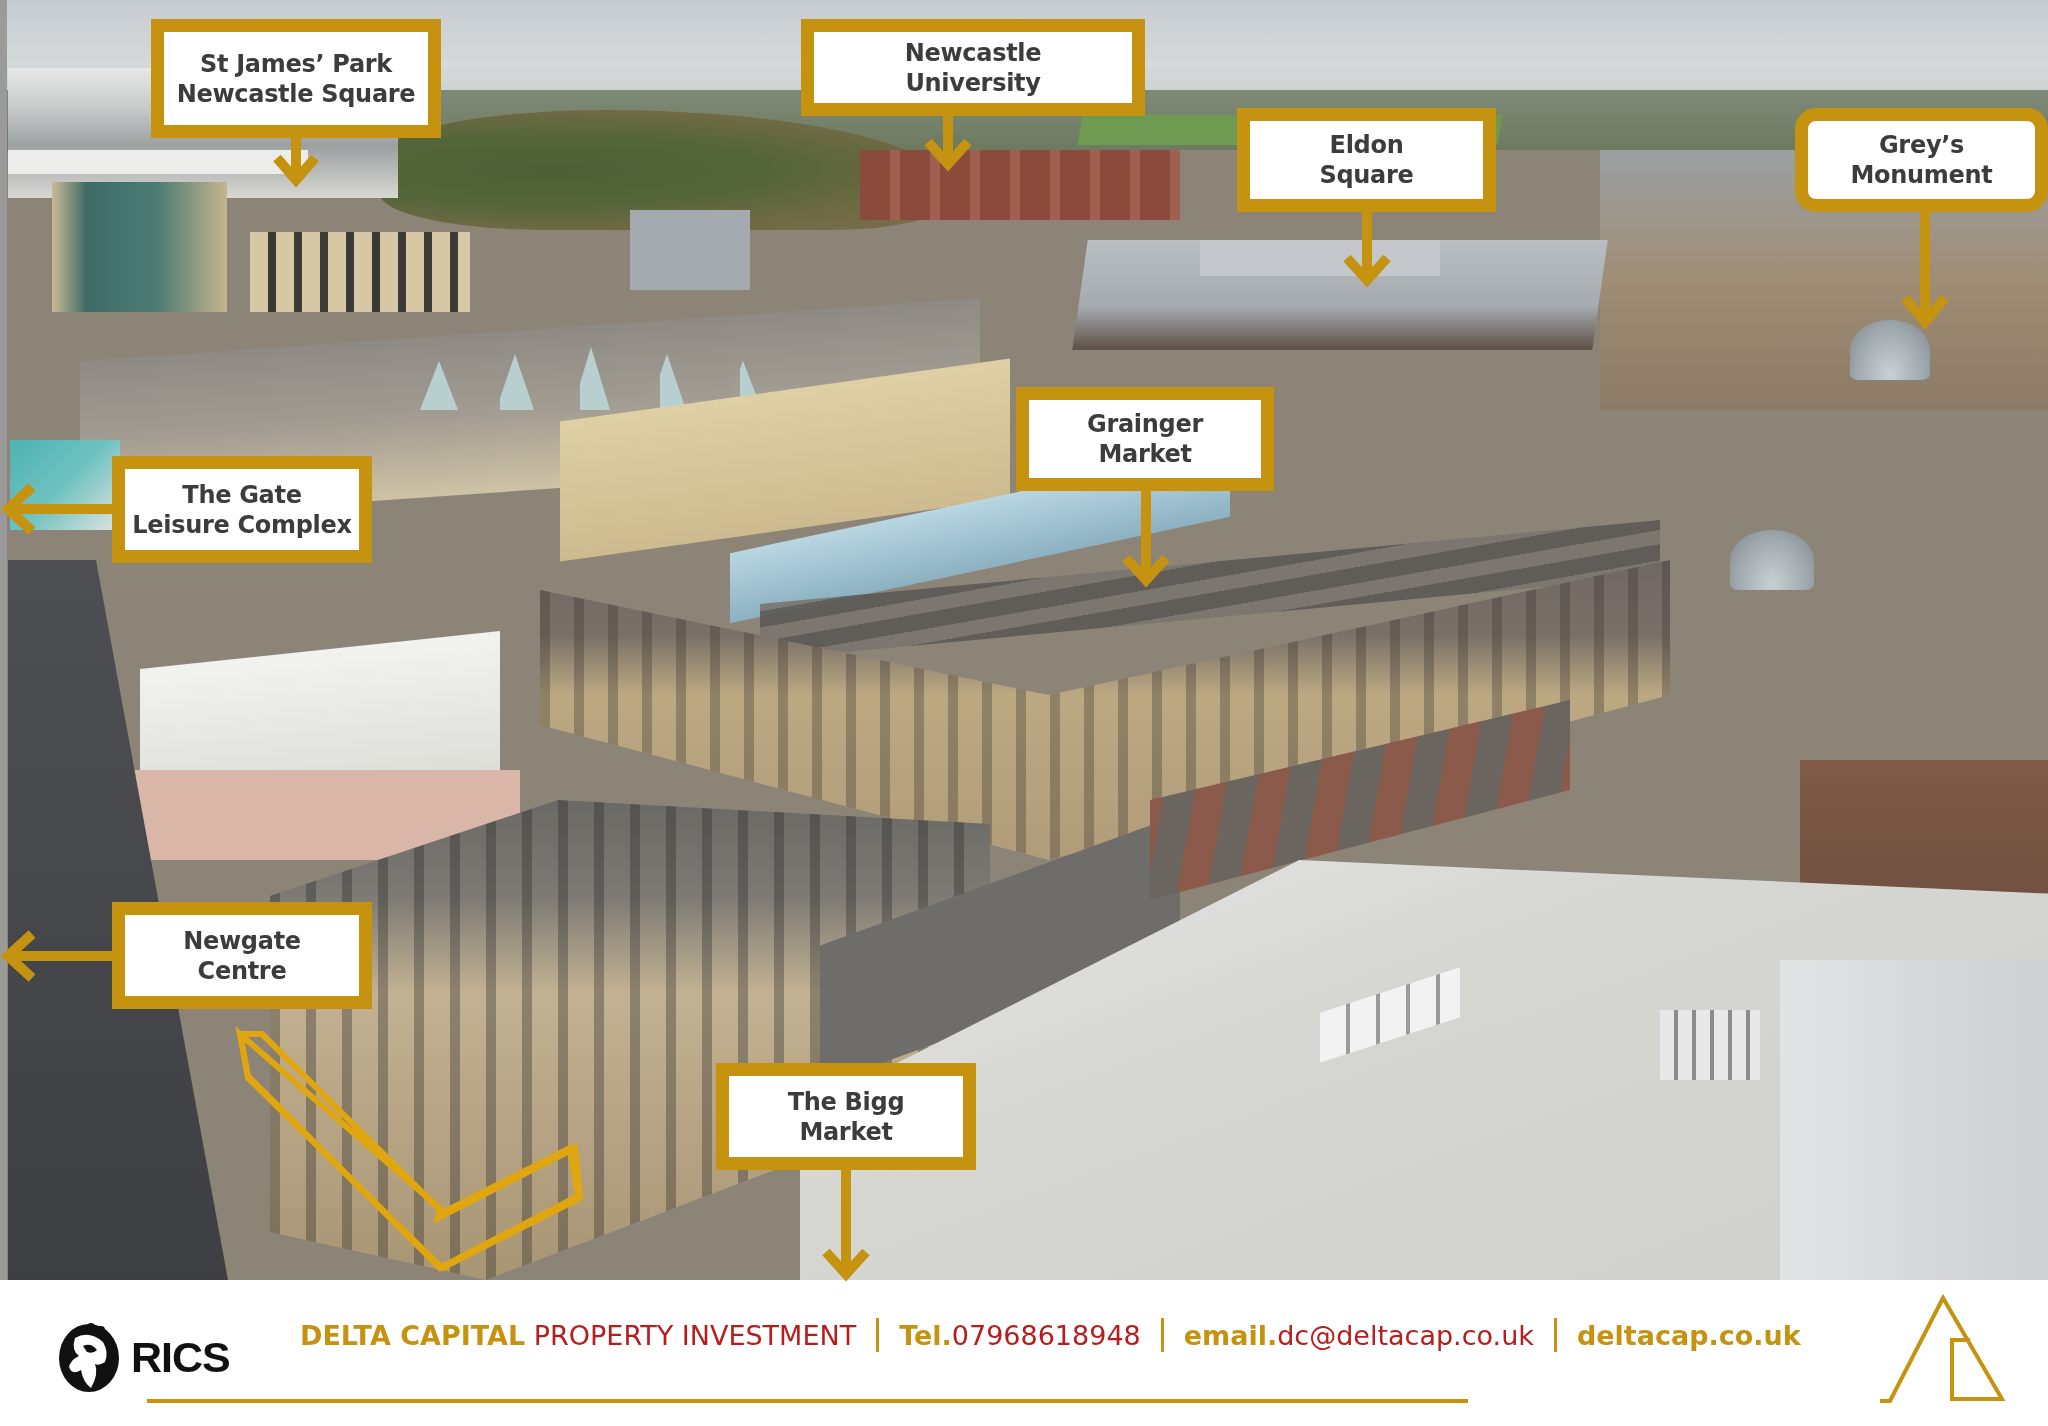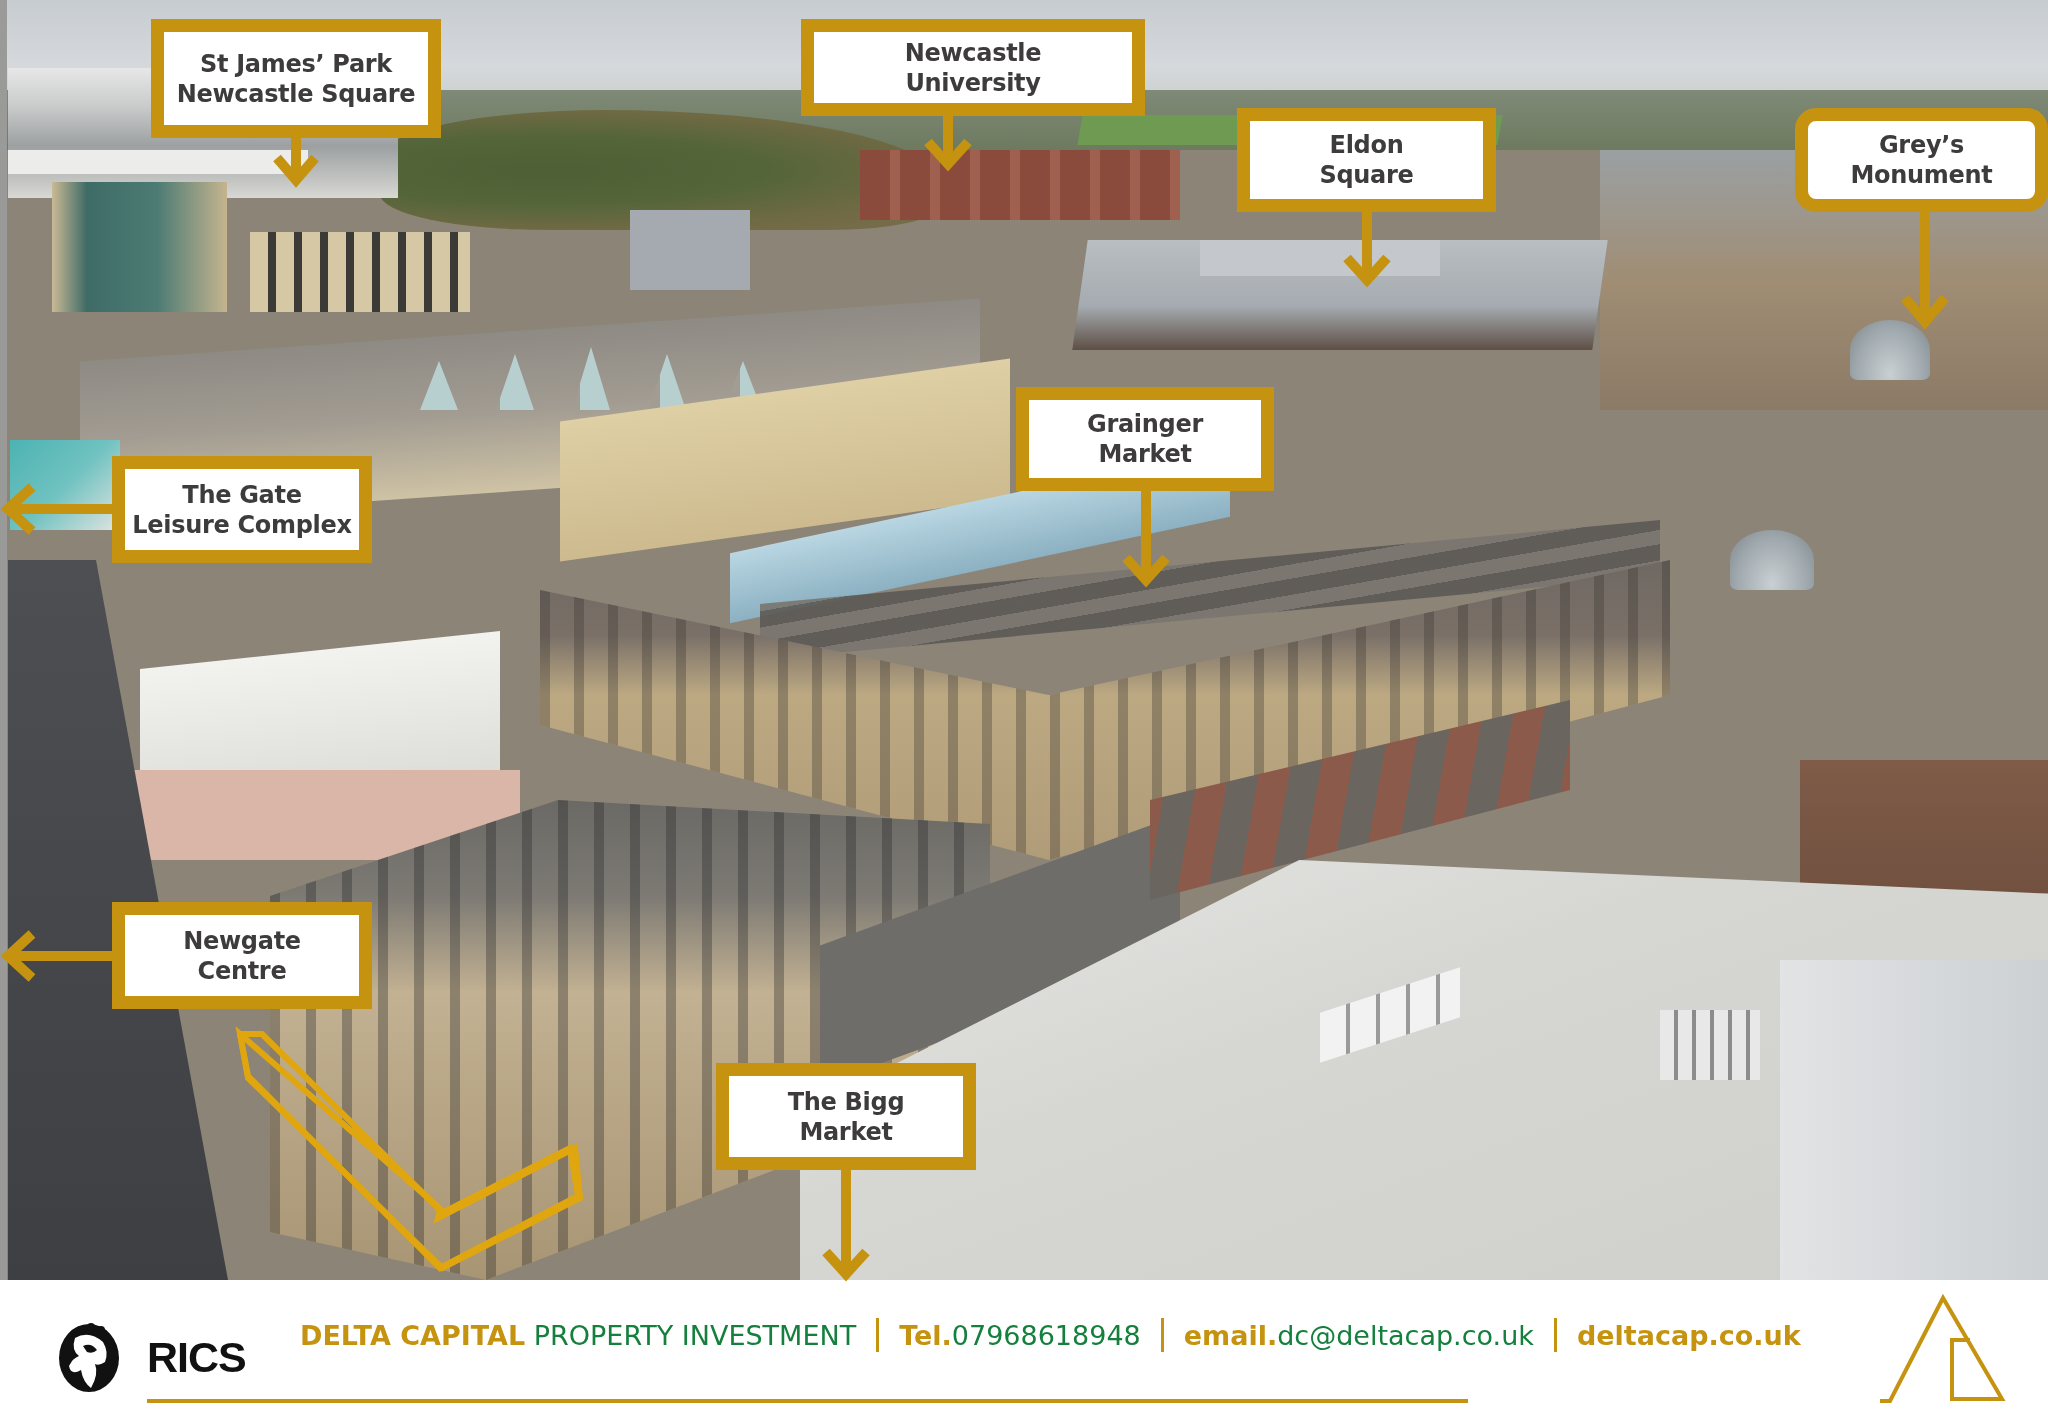--- a/index.html
+++ b/index.html
@@ -187,38 +187,38 @@
     letter-spacing: -0.3px;
   }
   .callout span { display: block; }
   .arrow { position: absolute; z-index: 9; overflow: visible; }
   
   .footer {
     position: absolute; left: 0; top: 1280px; width: 2048px; height: 146px; background: #ffffff;
   }
   .rics-logo {
     position: absolute; left: 55px; top: 40px; width: 260px; height: 74px;
-    display: flex; align-items: center; gap: 24px;
+    display: flex; align-items: center; gap: 8px;
   }
   .lion {
     width: 68px; height: 74px; border-radius: 50%;
     background: #ffffff; position: relative;
   }
   .rics-text {
     font-family: "Liberation Sans", sans-serif; font-weight: bold; font-size: 43px;
     color: #111111; letter-spacing: -1px;
   }
   .footer-line {
     position: absolute; left: 300px; top: 35px; height: 40px;
     display: flex; align-items: center; white-space: nowrap;
     font-size: 27px; color: #3c3c3c;
     font-family: "DejaVu Sans", sans-serif;
   }
   .gold { color: #c5930f; font-weight: bold; }
-  .light { font-weight: normal; color: #15803d; }
+  .light { font-weight: normal; color: #b91c1c; }
   .sep {
     display: inline-block; width: 3px; height: 34px; background: #c5930f; margin: 0 20px;
   }
   .footer-rule { position: absolute; left: 0; top: 0; width: 2048px; height: 146px; pointer-events: none; }
 </style>
 </head>
 <body>
 
 <div class="left-edge"></div>
 

